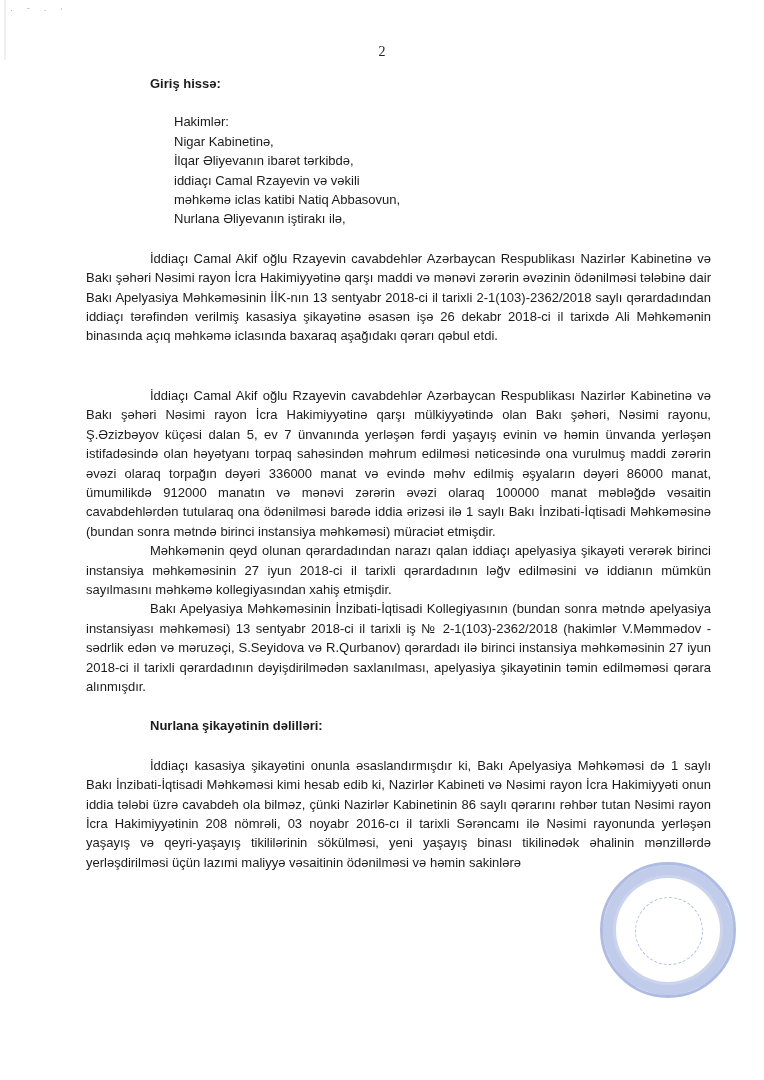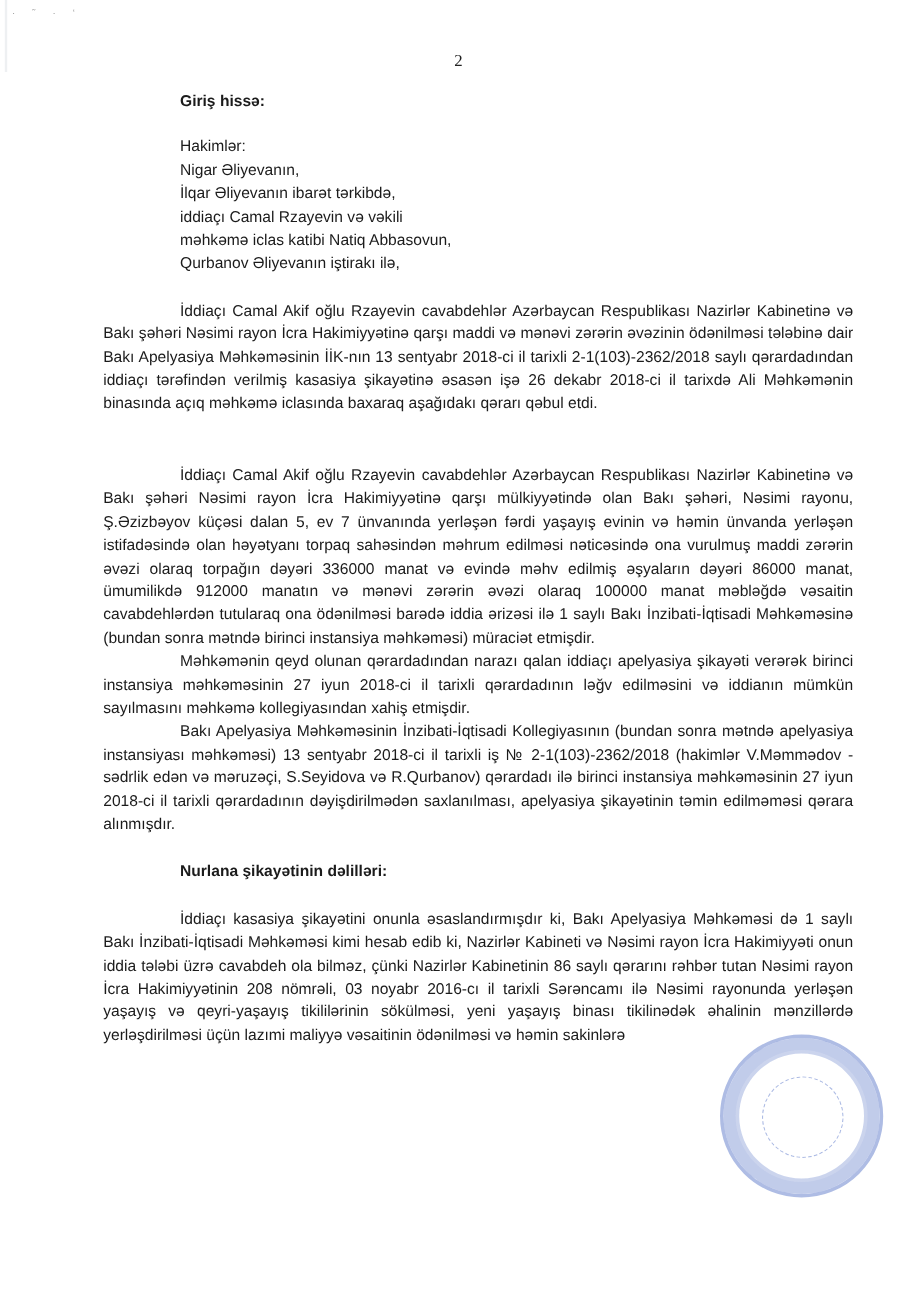--- a/index.html
+++ b/index.html
@@ -12,21 +12,21 @@
   }
   .edge { position: absolute; left: 4px; top: 0; width: 2px; height: 60px; background: #eef0f2; }
   .marks { position: absolute; left: 10px; top: 6px; font-size: 8px; color: #9a9a9a; letter-spacing: 6px; }
   .page-num {
     position: absolute; top: 44px; left: 0; width: 764px; text-align: center;
     font-family: "Liberation Serif", serif; font-size: 14px; color: #222;
   }
   .body { position: absolute; left: 86px; top: 74px; width: 625px; font-size: 13px; line-height: 19.4px; }
   .heading { font-weight: bold; padding-left: 64px; margin: 0; }
   .block { padding-left: 64px; margin: 0; }
-  .block div { white-space: nowrap; }
+  .block div { white-space: nowrap; margin-left: 24px; }
   .para { margin: 0; text-align: justify; text-indent: 64px; }
   .gap-s { height: 19px; }
   .gap-m { height: 20px; }
   .stamp {
     position: absolute; left: 600px; top: 862px; width: 130px; height: 130px;
     border-radius: 50%;
     border: 3px solid rgba(58, 92, 190, 0.55);
     box-shadow: inset 0 0 0 10px rgba(58, 92, 190, 0.10), inset 0 0 0 13px rgba(58, 92, 190, 0.35);
     pointer-events: none; opacity: 0.75;
   }
@@ -44,25 +44,25 @@
 
   <div class="page-num">2</div>
 
   <div class="body">
 
     <p class="heading">Giriş hissə:</p>
     <div class="gap-s"></div>
 
     <div class="block">
       <div>Hakimlər:</div>
-      <div>Nigar Əliyevanın,</div>
+      <div>Nigar Kabinetinə,</div>
       <div>İlqar Əliyevanın ibarət tərkibdə,</div>
       <div>iddiaçı Camal Rzayevin və vəkili</div>
       <div>məhkəmə iclas katibi Natiq Abbasovun,</div>
-      <div>Qurbanov Əliyevanın iştirakı ilə,</div>
+      <div>Nurlana Əliyevanın iştirakı ilə,</div>
     </div>
     <div class="gap-m"></div>
 
     <p class="para">İddiaçı Camal Akif oğlu Rzayevin cavabdehlər Azərbaycan Respublikası Nazirlər Kabinetinə və Bakı şəhəri Nəsimi rayon İcra Hakimiyyətinə qarşı maddi və mənəvi zərərin əvəzinin ödənilməsi tələbinə dair Bakı Apelyasiya Məhkəməsinin İİK-nın 13 sentyabr 2018-ci il tarixli 2-1(103)-2362/2018 saylı qərardadından iddiaçı tərəfindən verilmiş kasasiya şikayətinə əsasən işə 26 dekabr 2018-ci il tarixdə Ali Məhkəmənin binasında açıq məhkəmə iclasında baxaraq aşağıdakı qərarı qəbul etdi.</p>
     <div class="gap-m"></div>
 
     <div class="gap-m"></div>
 
     <p class="para">İddiaçı Camal Akif oğlu Rzayevin cavabdehlər Azərbaycan Respublikası Nazirlər Kabinetinə və Bakı şəhəri Nəsimi rayon İcra Hakimiyyətinə qarşı mülkiyyətində olan Bakı şəhəri, Nəsimi rayonu, Ş.Əzizbəyov küçəsi dalan 5, ev 7 ünvanında yerləşən fərdi yaşayış evinin və həmin ünvanda yerləşən istifadəsində olan həyətyanı torpaq sahəsindən məhrum edilməsi nəticəsində ona vurulmuş maddi zərərin əvəzi olaraq torpağın dəyəri 336000 manat və evində məhv edilmiş əşyaların dəyəri 86000 manat, ümumilikdə 912000 manatın və mənəvi zərərin əvəzi olaraq 100000 manat məbləğdə vəsaitin cavabdehlərdən tutularaq ona ödənilməsi barədə iddia ərizəsi ilə 1 saylı Bakı İnzibati-İqtisadi Məhkəməsinə (bundan sonra mətndə birinci instansiya məhkəməsi) müraciət etmişdir.</p>
     <p class="para">Məhkəmənin qeyd olunan qərardadından narazı qalan iddiaçı apelyasiya şikayəti verərək birinci instansiya məhkəməsinin 27 iyun 2018-ci il tarixli qərardadının ləğv edilməsini və iddianın mümkün sayılmasını məhkəmə kollegiyasından xahiş etmişdir.</p>

